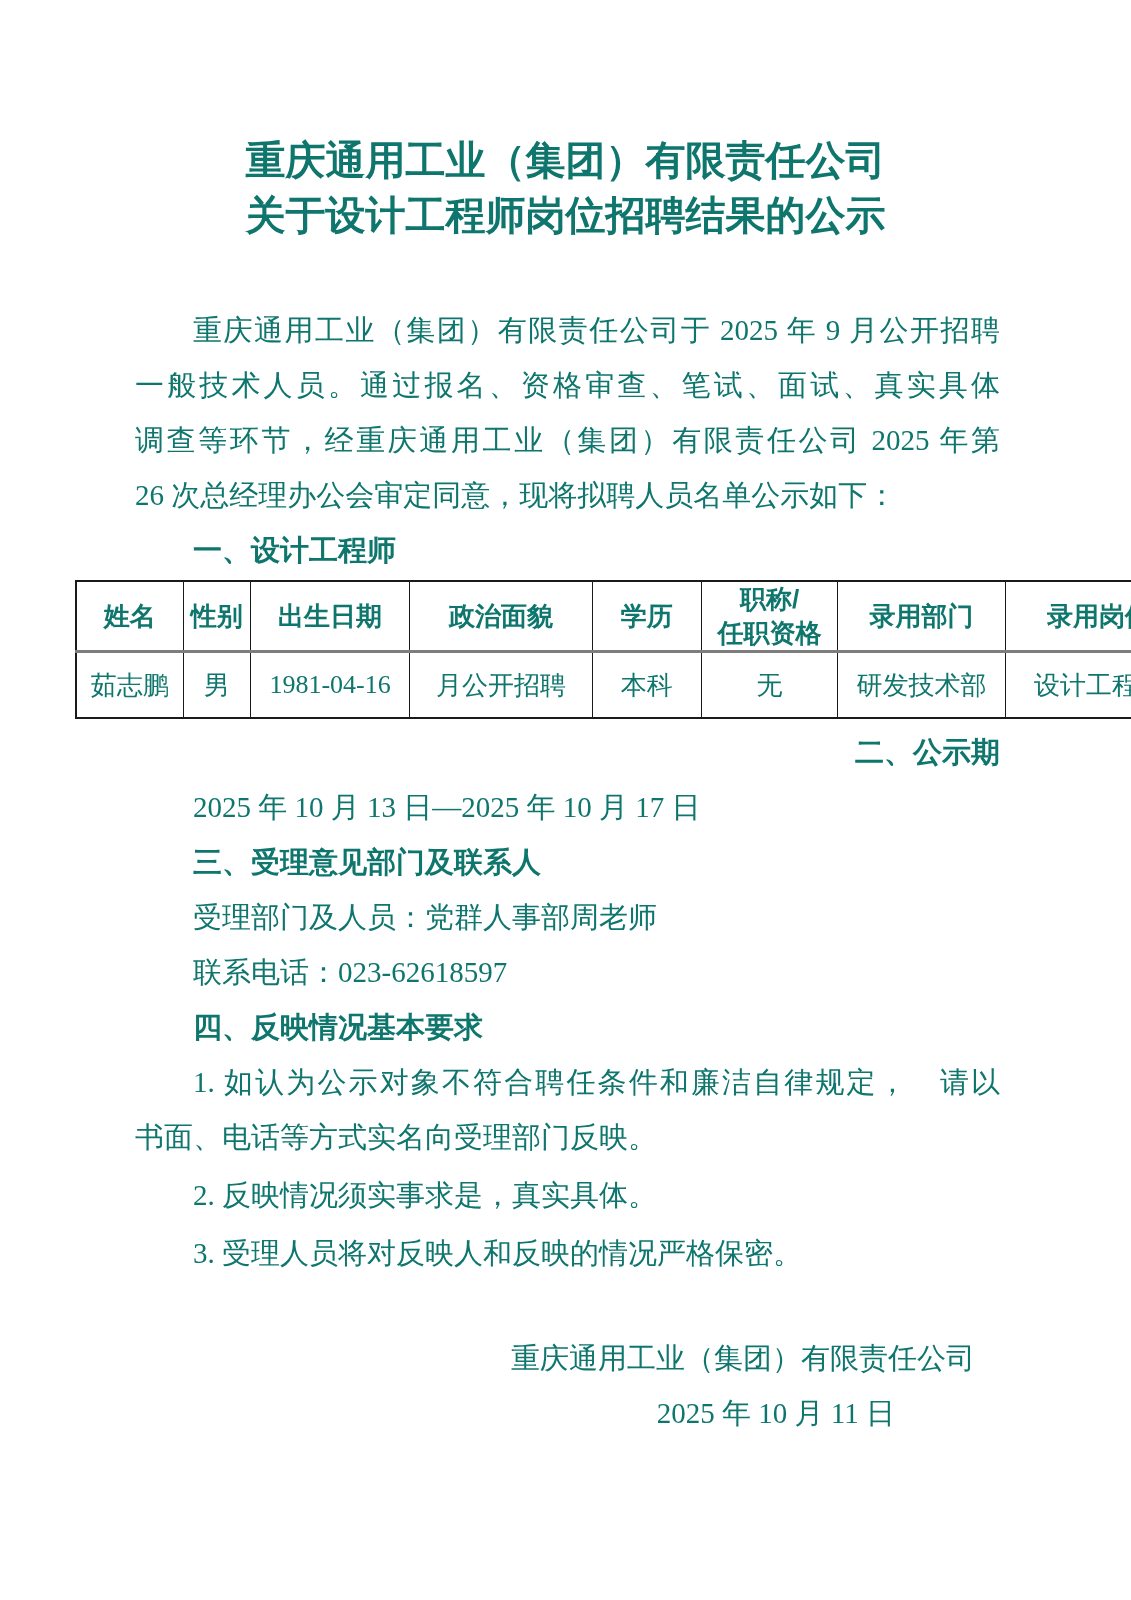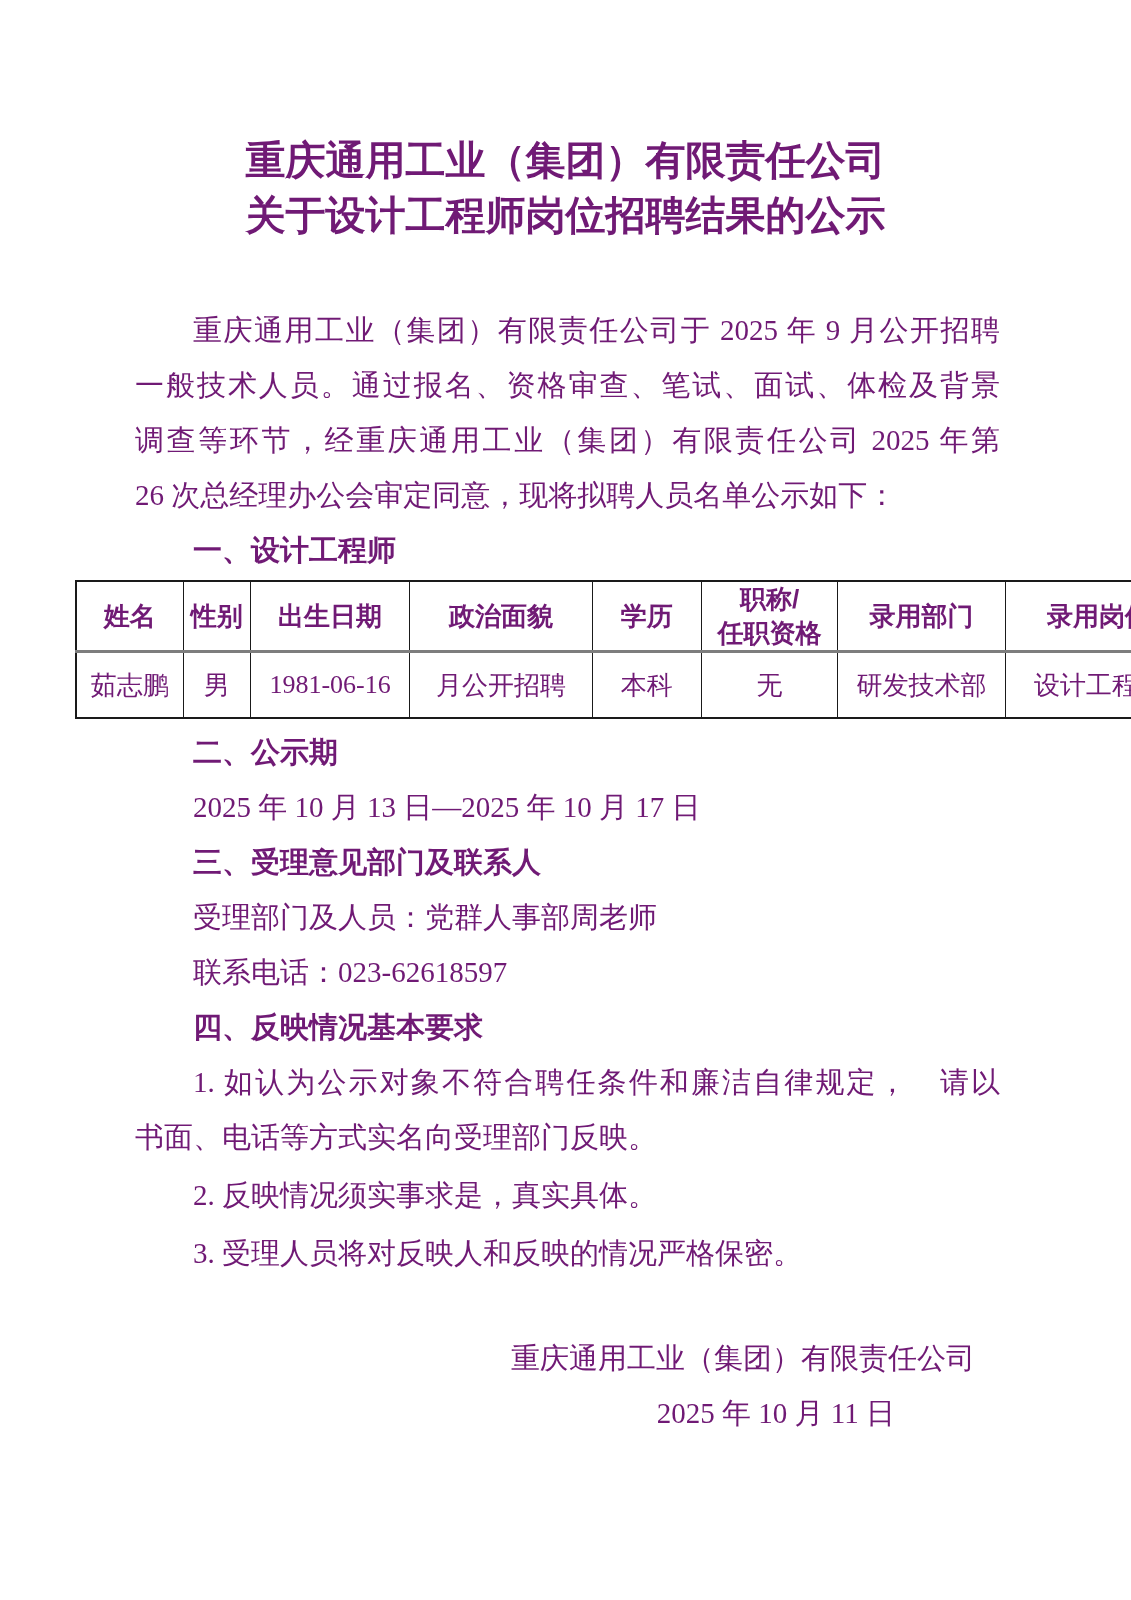--- a/index.html
+++ b/index.html
@@ -2,21 +2,21 @@
 <html><head>
 <meta charset="utf-8">
 <style>
   html, body { margin: 0; padding: 0; background: #e8e8e8; }
   .page {
     position: relative;
     width: 1131px;
     height: 1600px;
     margin: 0 auto;
     background: #ffffff;
-    color: #701a75;
+    color: #0f766e;
     font-family: "Liberation Serif", "DejaVu Serif", serif;
     overflow: hidden;
   }
   .doc-title {
     padding-top: 133px;
     text-align: center;
     font-weight: bold;
     font-size: 40px;
     line-height: 55px;
     font-family: "Liberation Serif", "DejaVu Serif", serif;
@@ -92,21 +92,21 @@
 
   <div class="doc-title">
     <div>重庆通用工业（集团）有限责任公司</div>
     <div>关于设计工程师岗位招聘结果的公示</div>
   </div>
 
   <div class="content">
 
     <div class="intro">
       <div class="tline just ind">重庆通用工业（集团）有限责任公司于 2025 年 9 月公开招聘</div>
-      <div class="tline just">一般技术人员。通过报名、资格审查、笔试、面试、体检及背景</div>
+      <div class="tline just">一般技术人员。通过报名、资格审查、笔试、面试、真实具体</div>
       <div class="tline just">调查等环节，经重庆通用工业（集团）有限责任公司 2025 年第</div>
       <div class="tline">26 次总经理办公会审定同意，现将拟聘人员名单公示如下：</div>
     </div>
 
     <div class="h-sec">一、设计工程师</div>
 
     <table class="roster">
       <colgroup>
         <col style="width:9.6%">
           <col style="width:6.0%">
@@ -127,31 +127,31 @@
           <th>职称/
 任职资格</th>
           <th>录用部门</th>
           <th>录用岗位</th>
         </tr>
       </thead>
       <tbody>
         <tr>
           <td>茹志鹏</td>
           <td>男</td>
-          <td>1981-06-16</td>
+          <td>1981-04-16</td>
           <td>月公开招聘</td>
           <td>本科</td>
           <td>无</td>
           <td>研发技术部</td>
           <td>设计工程师</td>
         </tr>
       </tbody>
     </table>
 
-    <div class="h-sec" style="margin-top:6px;">二、公示期</div>
+    <div class="h-sec" style="margin-top:6px;text-align:right;">二、公示期</div>
     <div class="tline ind">2025 年 10 月 13 日—2025 年 10 月 17 日</div>
 
     <div class="h-sec">三、受理意见部门及联系人</div>
     <div class="tline ind">受理部门及人员：党群人事部周老师</div>
     <div class="tline ind">联系电话：023-62618597</div>
 
     <div class="h-sec">四、反映情况基本要求</div>
     <div class="tline just ind">1. 如认为公示对象不符合聘任条件和廉洁自律规定，　请以</div>
     <div class="tline">书面、电话等方式实名向受理部门反映。</div>
     <div class="tline ind" style="margin-top:3px;">2. 反映情况须实事求是，真实具体。</div>

